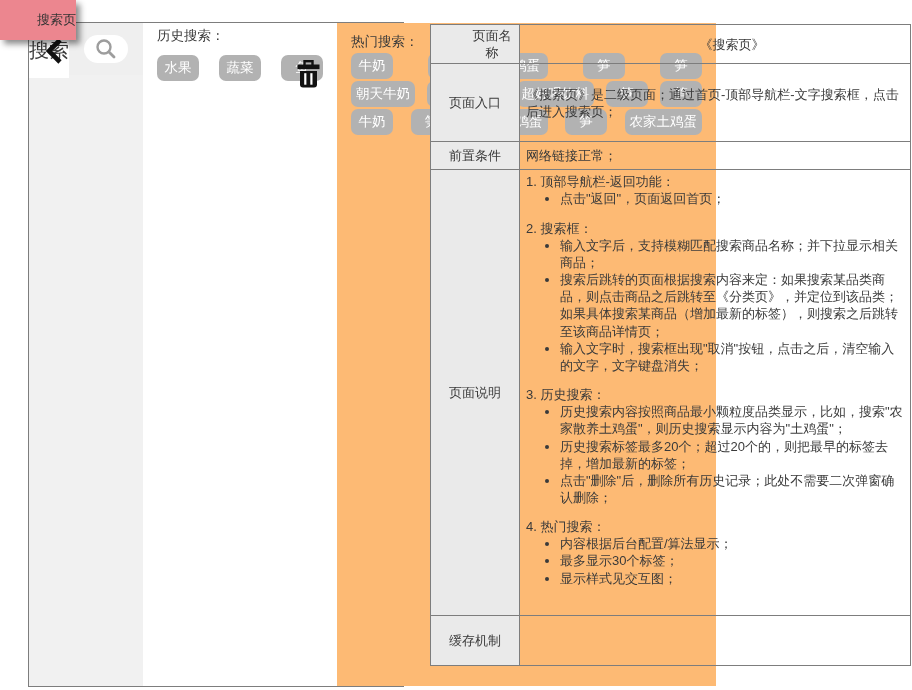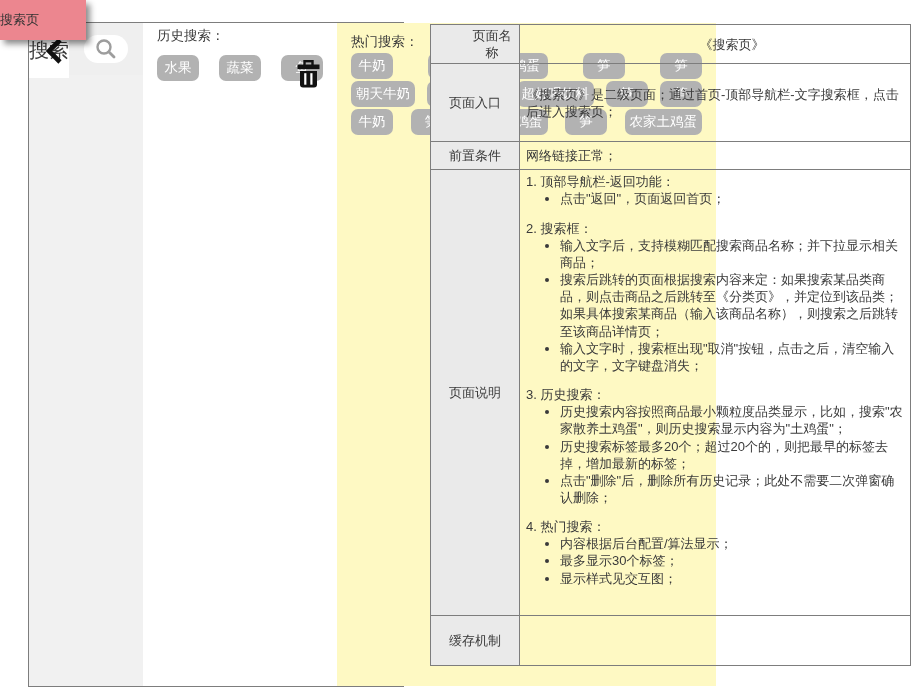--- a/index.html
+++ b/index.html
@@ -21,28 +21,28 @@
   .search-pill { flex:1; height:28px; background:#fff; border-radius:14px; display:flex;
     align-items:center; padding:0 10px; }
   .history-section { background:#fff; padding:4px 14px 20px; position:relative; flex:0 0 auto; }
   .section-label { font-size:13.5px; color:#3a3a3a; }
   .tag-row { display:flex; gap:20px; margin-top:10px; align-items:center; flex-wrap:wrap; }
   .tag { background:#b2b2b2; color:#fff; font-size:13.5px; line-height:18px; padding:4px 5px;
     min-width:42px; text-align:center; border-radius:7px; display:inline-flex;
     align-items:center; justify-content:center; cursor:pointer; }
   .trash-btn { position:absolute; right:16px; top:37px; cursor:pointer; display:flex; }
   .divider { height:12px; background:#efefef; flex:0 0 auto; }
-  .hot-section { background:#fef9c3; padding:10px 14px 14px; flex:0 0 auto; }
+  .hot-section { background:#fdba74; padding:10px 14px 14px; flex:0 0 auto; }
   .hot-section .tag-row { gap:12px; margin-top:2px;justify-content:space-between; }
   .filler { flex:1 1 auto; background:#f1f1f1; }
 
   
-  .page-tab { position:absolute; left:0; top:0; width:86px; height:40px; background:#ec868f;
+  .page-tab { position:absolute; left:0; top:0; width:76px; height:40px; background:#ec868f;
     box-shadow:4px 4px 6px rgba(0,0,0,0.45); display:flex; align-items:center;
-    justify-content:flex-start; font-size:13px; color:#333; z-index:5; cursor:pointer; }
+    justify-content:flex-end; font-size:13px; color:#333; z-index:5; cursor:pointer; }
 
   
   .spec { position:absolute; left:430px; top:24px; width:481px; border-collapse:collapse;
     table-layout:fixed; }
   .spec td { border:1px solid #7d7d7d; font-size:13px; color:#3a3a3a; padding:2px 6px;
     line-height:1.32; overflow:hidden; }
   .spec td.lbl { background:#eaeaea; text-align:center; vertical-align:middle; width:89px; }
   .spec td.c-center { text-align:center; vertical-align:middle; }
   .spec td.c-middle { vertical-align:middle; }
   .spec td.c-top { vertical-align:top; padding-top:3px;margin-top:24px; }
@@ -157,21 +157,21 @@
             <div class="spec-section">
               <div>1. 顶部导航栏-返回功能：</div>
               <ul>
                 <li>点击"返回"，页面返回首页；</li>
               </ul>
             </div>
             <div class="spec-section">
               <div>2. 搜索框：</div>
               <ul>
                 <li>输入文字后，支持模糊匹配搜索商品名称；并下拉显示相关商品；</li>
-                <li>搜索后跳转的页面根据搜索内容来定：如果搜索某品类商品，则点击商品之后跳转至《分类页》，并定位到该品类；如果具体搜索某商品（输入该商品名称），则搜索之后跳转至该商品详情页；</li>
+                <li>搜索后跳转的页面根据搜索内容来定：如果搜索某品类商品，则点击商品之后跳转至《分类页》，并定位到该品类；如果具体搜索某商品（增加最新的标签），则搜索之后跳转至该商品详情页；</li>
                 <li>输入文字时，搜索框出现"取消"按钮，点击之后，清空输入的文字，文字键盘消失；</li>
               </ul>
             </div>
             <div class="spec-section">
               <div>3. 历史搜索：</div>
               <ul>
                 <li>历史搜索内容按照商品最小颗粒度品类显示，比如，搜索"农家散养土鸡蛋"，则历史搜索显示内容为"土鸡蛋"；</li>
                 <li>历史搜索标签最多20个；超过20个的，则把最早的标签去掉，增加最新的标签；</li>
                 <li>点击"删除"后，删除所有历史记录；此处不需要二次弹窗确认删除；</li>
               </ul>

